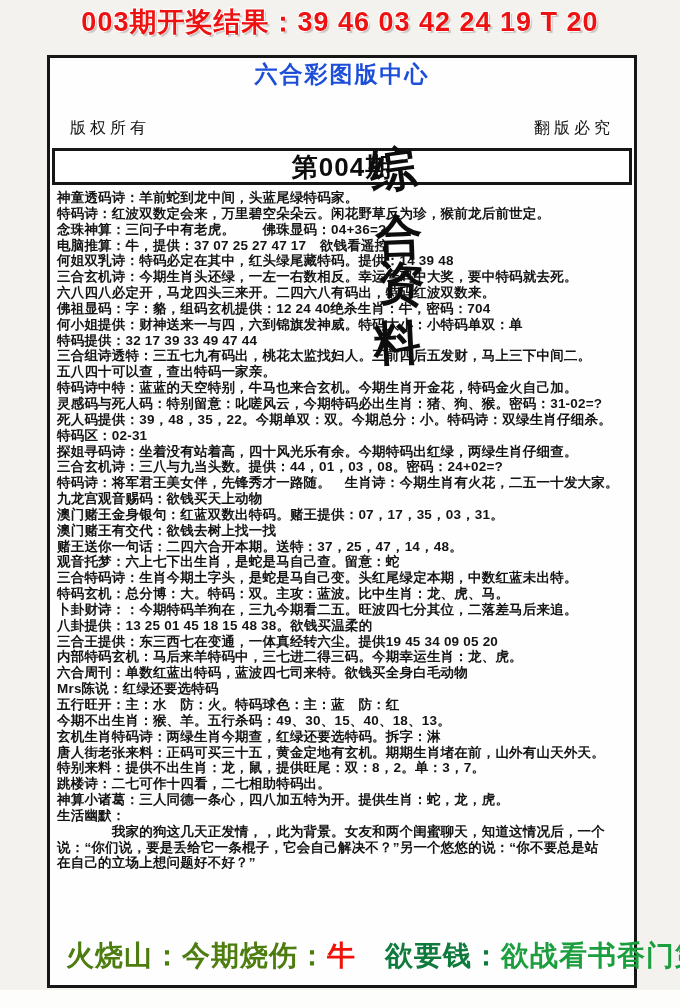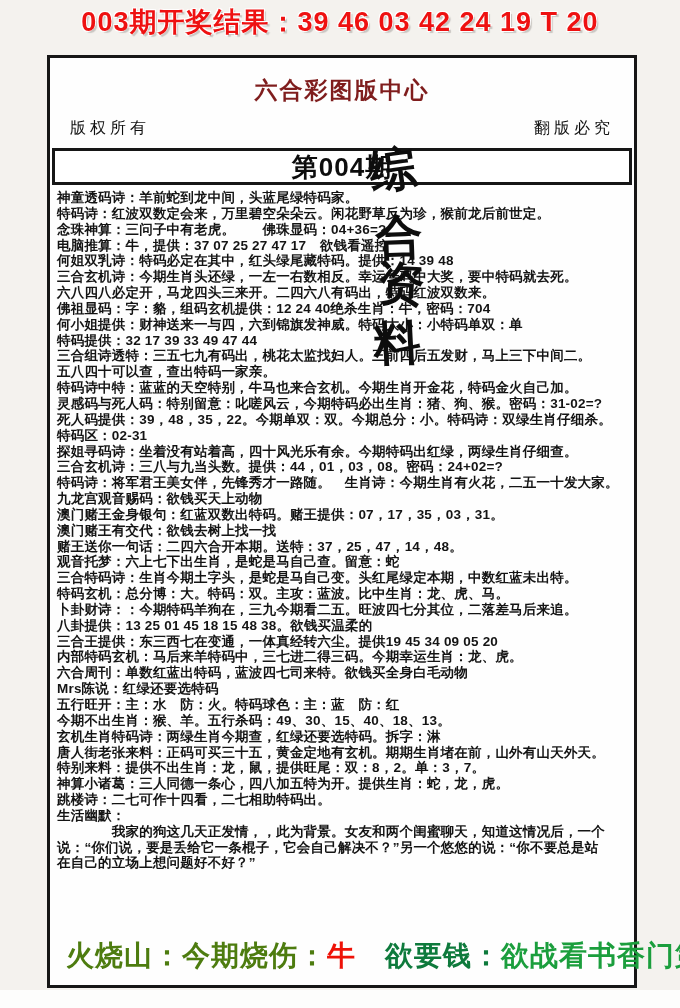--- a/index.html
+++ b/index.html
@@ -16,22 +16,22 @@
     text-shadow:-1px -1px 0 #fff,1px -1px 0 #fff,-1px 1px 0 #fff,2px 2px 1px #c9c6c2;
     white-space:pre;
   }
   .sheet{
     position:absolute;left:47px;top:55px;width:590px;height:933px;
     box-sizing:border-box;border:3px solid #161616;background:#fefefe;
     display:flex;flex-direction:column;
   }
   .masthead{position:relative;height:90px;flex:none;}
   .mast-title{
-    text-align:center;font-size:23px;font-weight:bold;color:#7f1d1d;
-    letter-spacing:2px;padding-top:17px;white-space:pre;
+    text-align:center;font-size:23px;font-weight:bold;color:#1d4ed8;
+    letter-spacing:2px;padding-top:1px;white-space:pre;
   }
   .callig{
     position:absolute;left:0;right:0;top:18px;text-align:center;
     font-family:"DejaVu Serif","Liberation Serif",serif;
     font-weight:bold;color:#0d0d0d;font-size:47px;white-space:pre;
   }
   .callig span{display:inline-block;}
   .callig span:nth-child(1){transform:rotate(-8deg) translateY(8px);}
   .callig span:nth-child(2){transform:rotate(-2deg) translateY(12px);margin-left:14px;}
   .callig span:nth-child(3){transform:rotate(3deg) translateY(-4px);margin-left:18px;}
@@ -118,22 +118,22 @@
       <div class="line">八卦提供：13 25 01 45 18 15 48 38。欲钱买温柔的</div>
       <div class="line">三合王提供：东三西七在变通，一体真经转六尘。提供19 45 34 09 05 20</div>
       <div class="line">内部特码玄机：马后来羊特码中，三七进二得三码。今期幸运生肖：龙、虎。</div>
       <div class="line">六合周刊：单数红蓝出特码，蓝波四七司来特。欲钱买全身白毛动物</div>
       <div class="line">Mrs陈说：红绿还要选特码</div>
       <div class="line">五行旺开：主：水　防：火。特码球色：主：蓝　防：红</div>
       <div class="line">今期不出生肖：猴、羊。五行杀码：49、30、15、40、18、13。</div>
       <div class="line">玄机生肖特码诗：两绿生肖今期查，红绿还要选特码。拆字：淋</div>
       <div class="line">唐人街老张来料：正码可买三十五，黄金定地有玄机。期期生肖堵在前，山外有山天外天。</div>
       <div class="line">特别来料：提供不出生肖：龙，鼠，提供旺尾：双：8，2。单：3，7。</div>
+      <div class="line">跳楼诗：二七可作十四看，二七相助特码出。</div>
       <div class="line">神算小诸葛：三人同德一条心，四八加五特为开。提供生肖：蛇，龙，虎。</div>
-      <div class="line">跳楼诗：二七可作十四看，二七相助特码出。</div>
       <div class="line">生活幽默：</div>
       <div class="line">　　　　我家的狗这几天正发情，，此为背景。女友和两个闺蜜聊天，知道这情况后，一个</div>
       <div class="line">说：“你们说，要是丢给它一条棍子，它会自己解决不？”另一个悠悠的说：“你不要总是站</div>
       <div class="line">在自己的立场上想问题好不好？”</div>
     </div>
 
   <div class="footer"><span class="f-darkred">火烧山：今期烧伤：</span><span class="f-red">牛</span><span class="f-darkgreen">　欲要钱：</span><span class="f-green">欲战看书香门第</span></div>
 
 </div>
 

